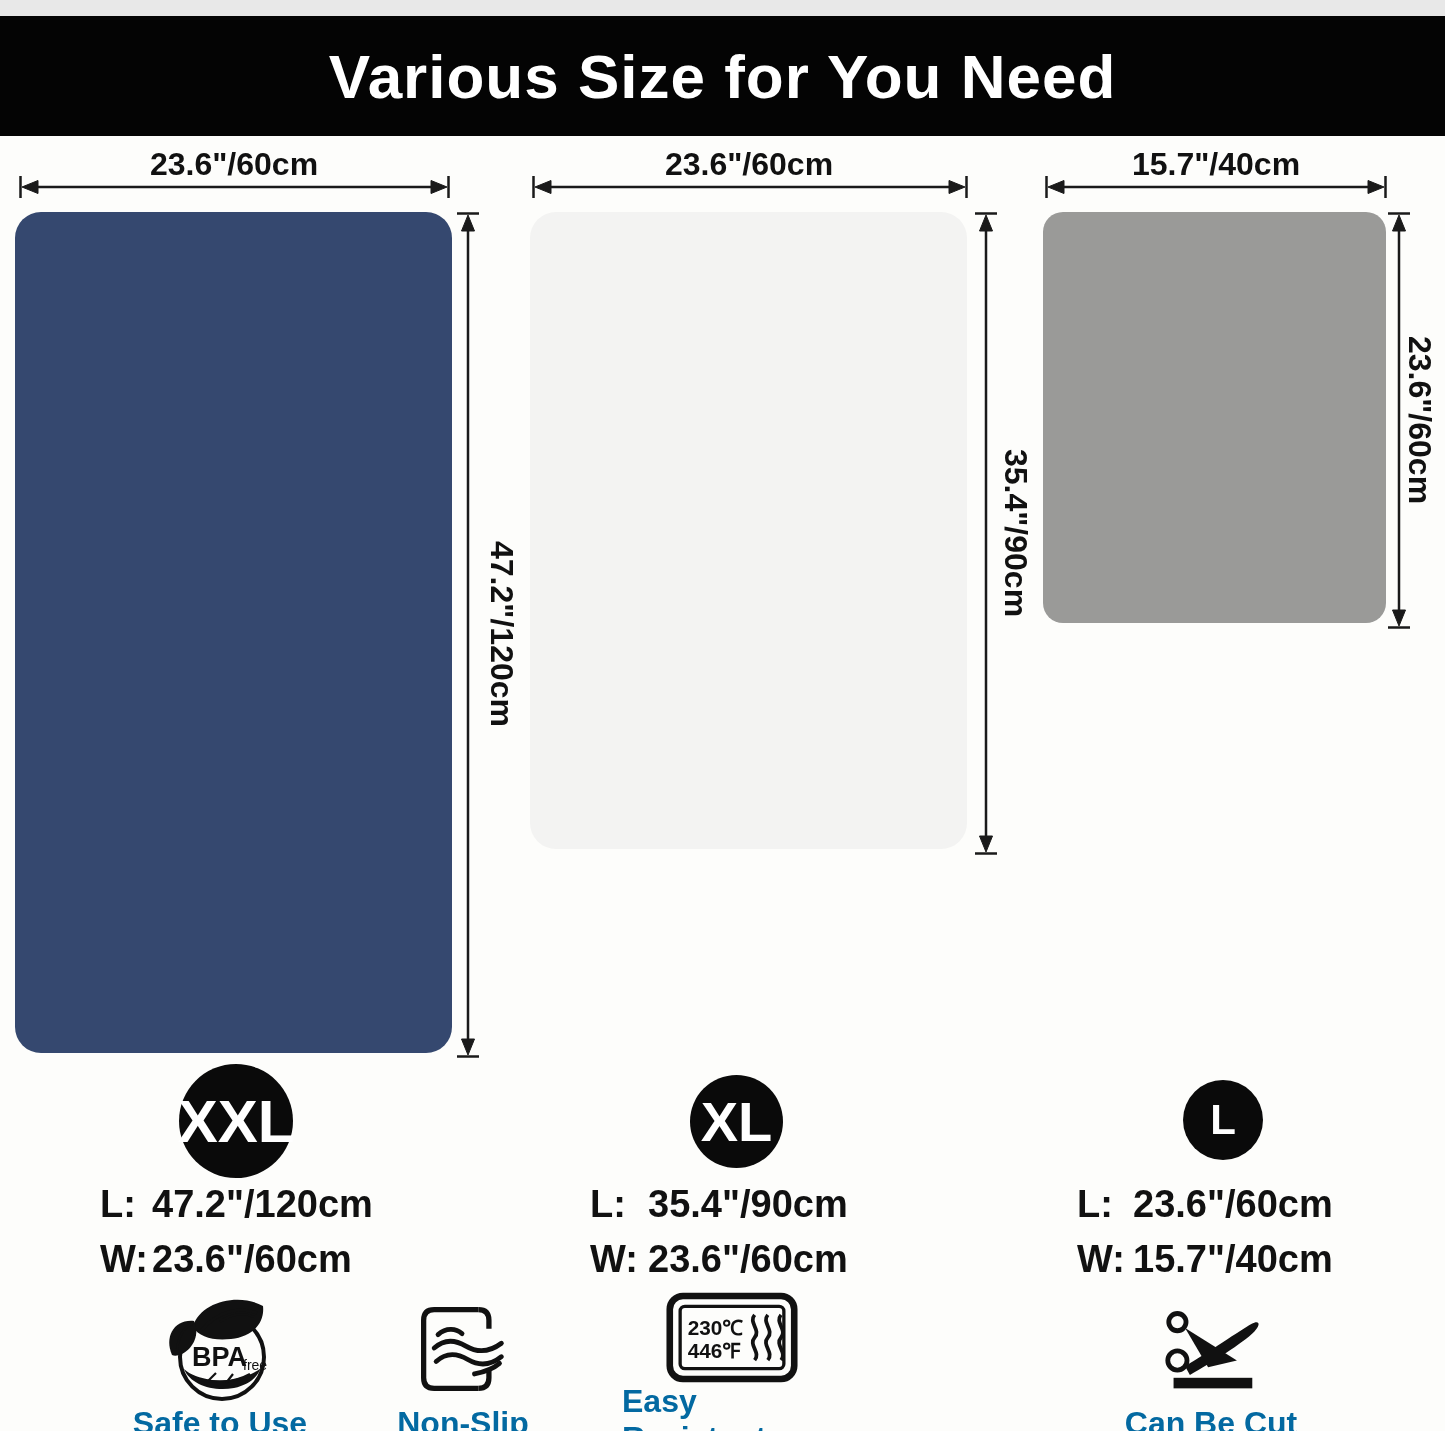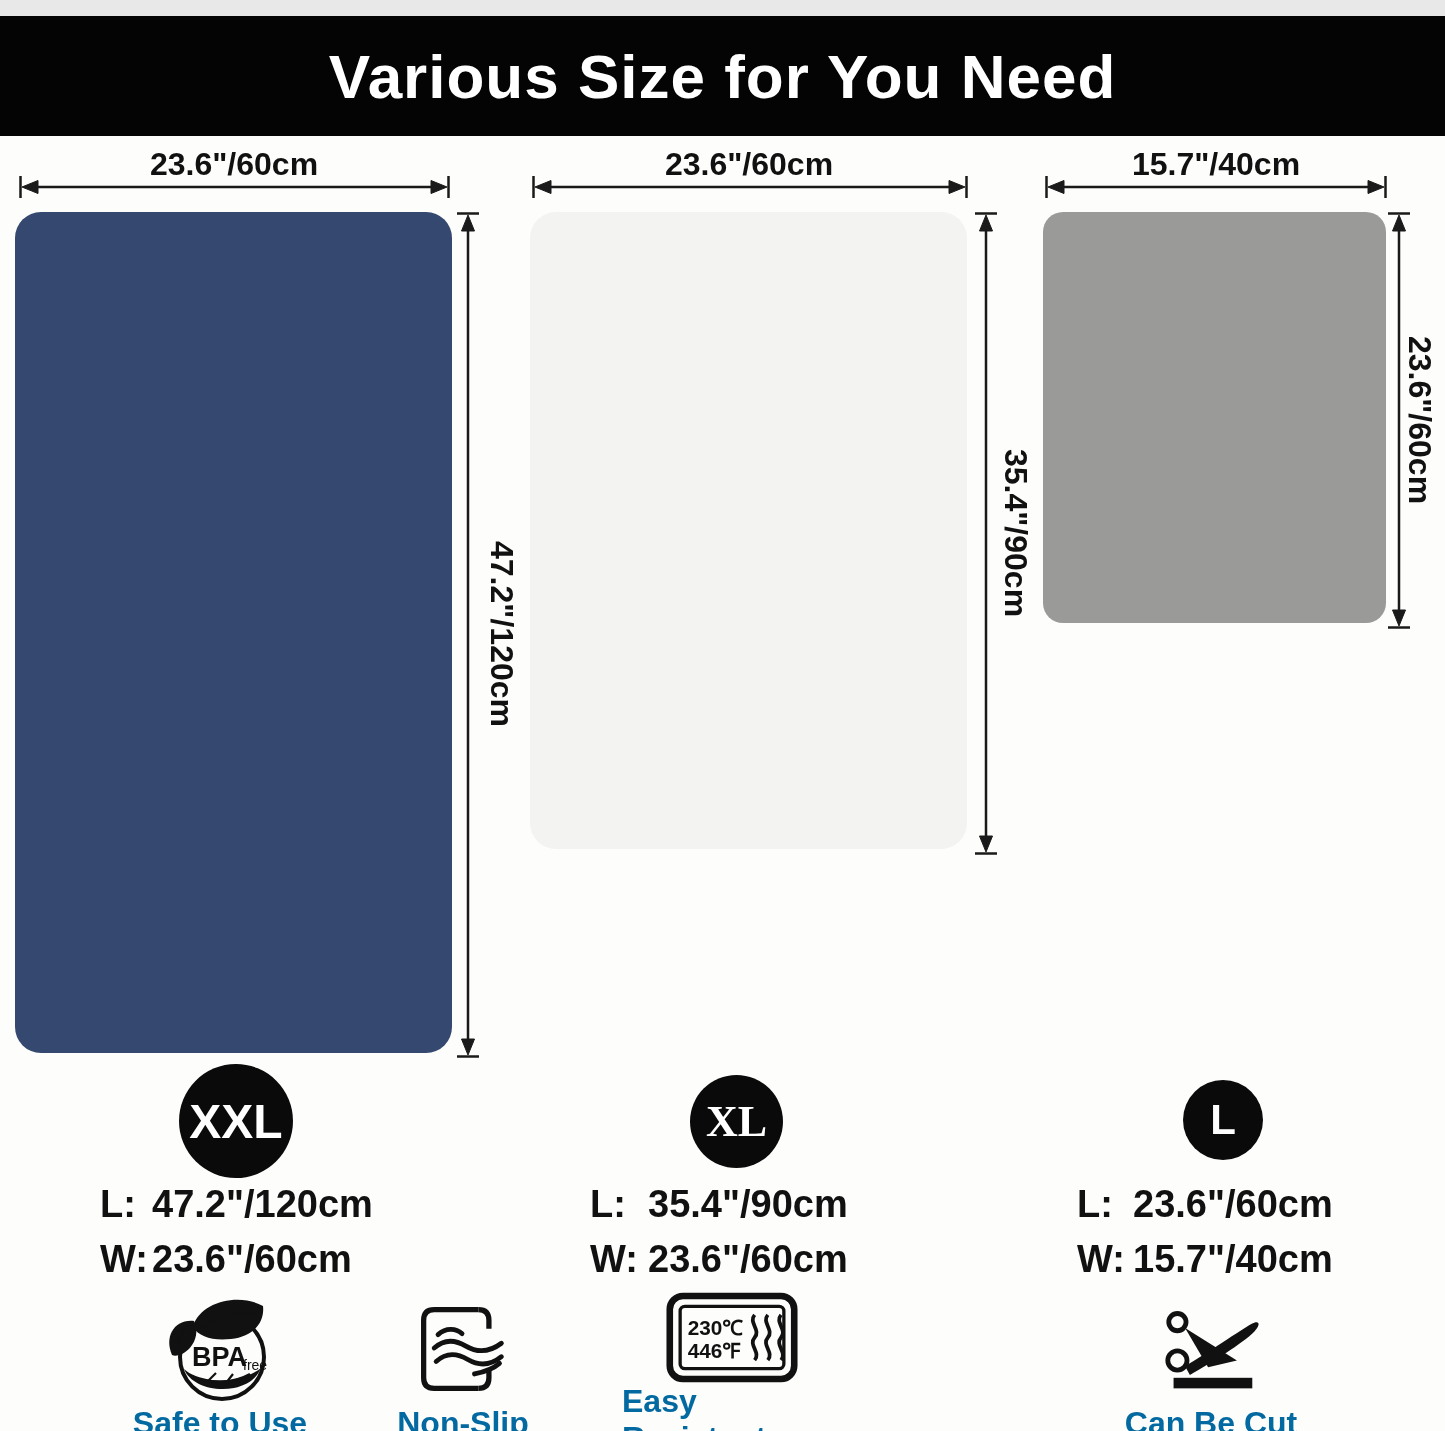--- a/index.html
+++ b/index.html
@@ -42,28 +42,28 @@
   .specs {
     position:absolute; display:grid; row-gap:12px;
     font-size:38px; font-weight:bold; color:#111;
   }
   .specs .row { display:grid; grid-template-columns:var(--kcol) auto; align-items:baseline; }
 
   
   .g-xxl .wlabel { left:74px; }
   .g-xxl .mat { left:15px; top:196px; width:437px; height:841px; background:#35486f; border-radius:26px; }
   .g-xxl .vlabel { left:382px; top:599px; }
-  .g-xxl .badge { left:179px; top:1048px; width:114px; height:114px; font-size:48px; }
+  .g-xxl .badge { left:179px; top:1048px; width:114px; height:114px; font-size:60px; }
   .g-xxl .specs { left:100px; top:1167px; --kcol:52px; }
 
   
   .g-xl .wlabel { left:589px; }
   .g-xl .mat { left:530px; top:196px; width:437px; height:637px; background:#f3f3f2; border-radius:26px; }
   .g-xl .vlabel { left:896px; top:498px; }
-  .g-xl .badge { left:690px; top:1059px; width:93px; height:93px; font-size:44px;font-family:Liberation Serif, serif; }
+  .g-xl .badge { left:690px; top:1059px; width:93px; height:93px; font-size:56px; }
   .g-xl .specs { left:590px; top:1167px; --kcol:58px; }
 
   
   .g-l .wlabel { left:1056px; }
   .g-l .mat { left:1043px; top:196px; width:343px; height:411px; background:#9a9a98; border-radius:20px; }
   .g-l .vlabel { left:1300px; top:385px; }
   .g-l .badge { left:1183px; top:1064px; width:80px; height:80px; font-size:42px; }
   .g-l .specs { left:1077px; top:1167px; --kcol:56px; }
 
   

